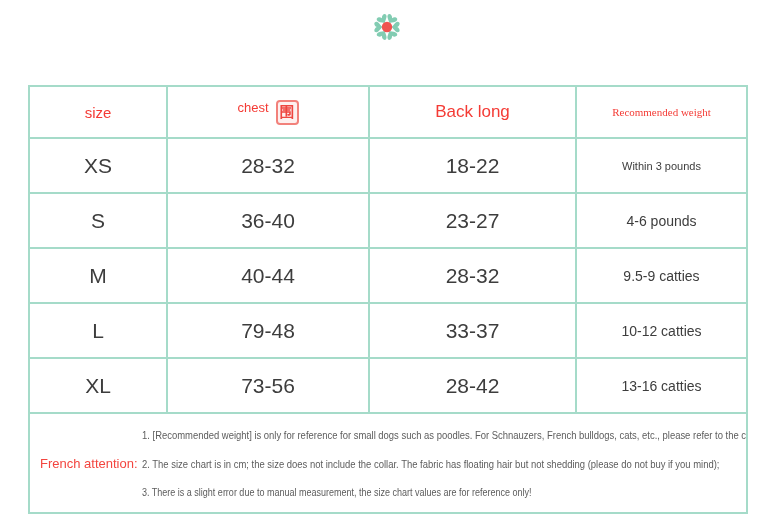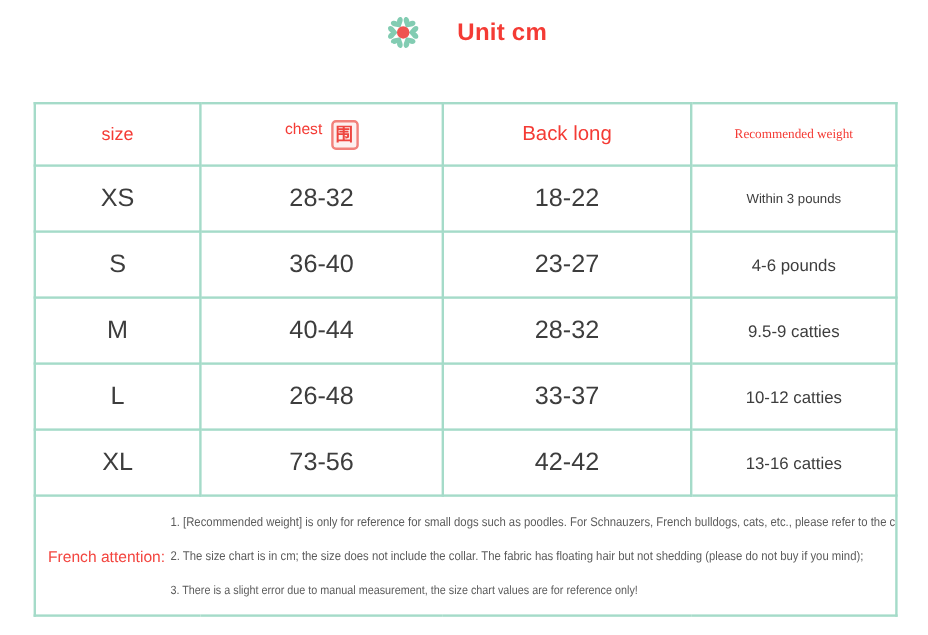--- a/index.html
+++ b/index.html
@@ -88,21 +88,20 @@
         <g transform="rotate(270)">
             <path transform="translate(0,-12.5) scale(1.15)" d="M0 2 C -1.2 -0.6 -4.6 -0.9 -4.6 1.6 C -4.6 3.5 -2.2 4.7 0 6.8 C 2.2 4.7 4.6 3.5 4.6 1.6 C 4.6 -0.9 1.2 -0.6 0 2 Z"></path>
           </g>
         <g transform="rotate(330)">
             <path transform="translate(0,-12.5) scale(1.15)" d="M0 2 C -1.2 -0.6 -4.6 -0.9 -4.6 1.6 C -4.6 3.5 -2.2 4.7 0 6.8 C 2.2 4.7 4.6 3.5 4.6 1.6 C 4.6 -0.9 1.2 -0.6 0 2 Z"></path>
           </g>
       </g>
       <circle r="5.2" fill="#ef5350"></circle>
     </svg>
   </span>
-  <span class="unit-label">Unit cm</span>
 </div>
 
 <table class="size-table">
   <colgroup>
     <col class="col-size">
       <col class="col-chest">
       <col class="col-back">
       <col class="col-weight">
   </colgroup>
   <tbody>
@@ -128,28 +127,28 @@
     <td class="cell-weight">4-6 pounds</td>
   </tr>
   <tr class="data">
     <td class="cell-big">M</td>
     <td class="cell-big">40-44</td>
     <td class="cell-big">28-32</td>
     <td class="cell-weight">9.5-9 catties</td>
   </tr>
   <tr class="data">
     <td class="cell-big">L</td>
-    <td class="cell-big">26-48</td>
+    <td class="cell-big">79-48</td>
     <td class="cell-big">33-37</td>
     <td class="cell-weight">10-12 catties</td>
   </tr>
   <tr class="data">
     <td class="cell-big">XL</td>
     <td class="cell-big">73-56</td>
-    <td class="cell-big">42-42</td>
+    <td class="cell-big">28-42</td>
     <td class="cell-weight">13-16 catties</td>
   </tr>
 
   <tr>
     <td class="notes-cell" colspan="4">
       <div class="notes-wrap">
         <div class="notes-label">French attention:</div>
         <div class="notes-list">
           <div class="note-item note-1">1. [Recommended weight] is only for reference for small dogs such as poodles. For Schnauzers, French bulldogs, cats, etc., please refer to the chest length;</div>
           <div class="note-item note-2">2. The size chart is in cm; the size does not include the collar. The fabric has floating hair but not shedding (please do not buy if you mind);</div>

